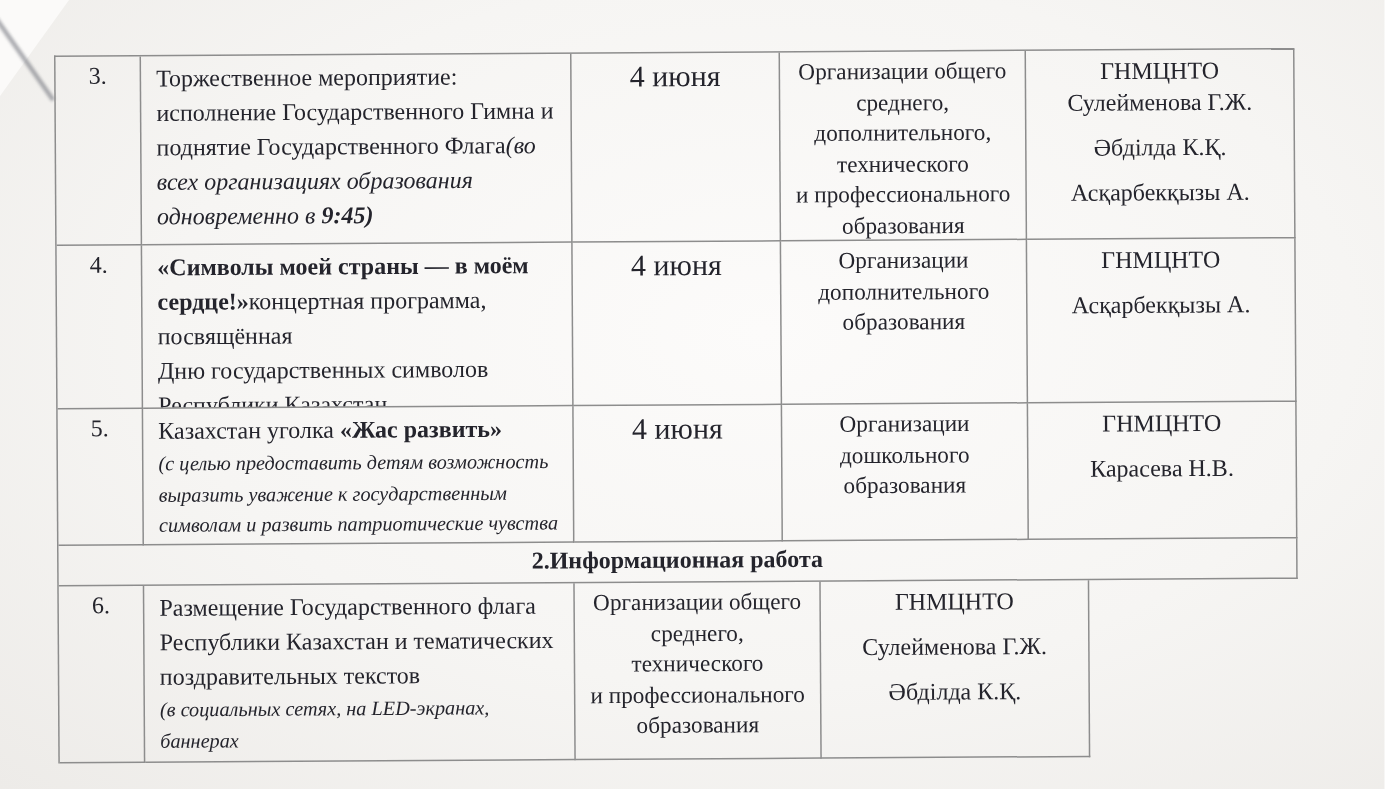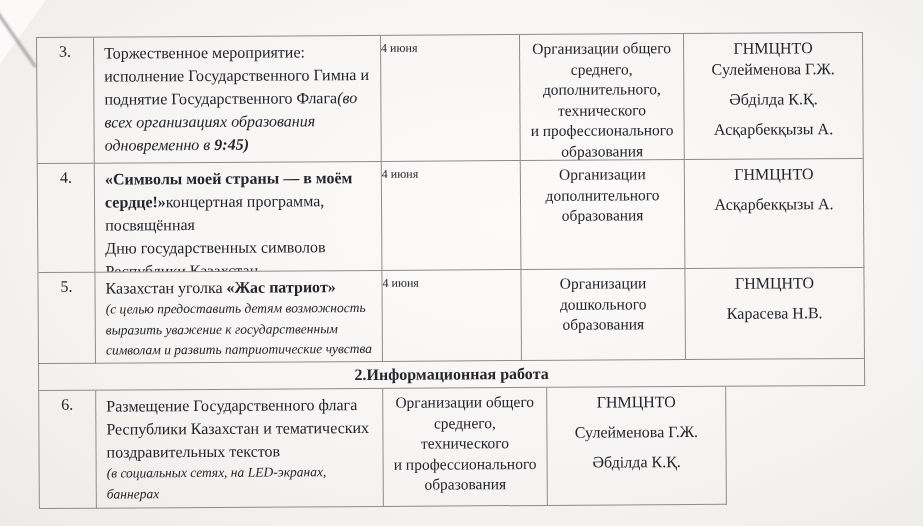--- a/index.html
+++ b/index.html
@@ -26,21 +26,21 @@
     border-top:1px solid #8d8d8d; border-left:1px solid #8d8d8d;
     background:transparent;
   }
   .tr { display:flex; }
   .td {
     border-right:1px solid #8d8d8d; border-bottom:1px solid #8d8d8d;
     box-sizing:border-box; overflow:hidden;
   }
   .c1 { width:57px;  text-align:center; padding-top:5px; font-size:16px; }
   .c2 { width:287px; padding:4px 8px 2px 10px; font-size:16px; line-height:23px; }
-  .c3 { width:139px; text-align:left; padding-top:5px; font-size:12px; }
+  .c3 { width:139px; text-align:center; padding-top:5px; font-size:20px; }
   .c4 { width:164px; text-align:center; padding:4px 4px 0;  font-size:15.5px; line-height:20.5px; }
   .c5 { width:179px; text-align:center; padding:4px 4px 0;  font-size:16px;   line-height:21px; }
   .h-r3 { height:126px; }
   .h-r4 { height:109px; }
   .h-r5 { height:91px; }
   .h-sec { height:27px; }
   .h-r6 { height:118px; }
   .pre { white-space:pre-line; }
   .b { font-weight:bold; }
   .note-big { font-style:italic; }                       
@@ -90,21 +90,21 @@
 дополнительного
 образования</div>
     <div class="td c5">
       <div>ГНМЦНТО</div>
       <div class="gap">Асқарбекқызы А.</div>
     </div>
   </div>
 
   <div class="tr h-r5">
     <div class="td c1">5.</div>
-    <div class="td c2"><span><span>Казахстан уголка </span><span class="b">«Жас патриот»</span></span><div class="note-small pre">(с целью предоставить детям возможность
+    <div class="td c2"><span><span>Казахстан уголка </span><span class="b">«Жас развить»</span></span><div class="note-small pre">(с целью предоставить детям возможность
 выразить уважение к государственным
 символам и развить патриотические чувства
 через творчество)</div></div>
     <div class="td c3">4 июня</div>
     <div class="td c4 pre">Организации
 дошкольного
 образования</div>
     <div class="td c5">
       <div>ГНМЦНТО</div>
       <div class="gap">Карасева  Н.В.</div>

